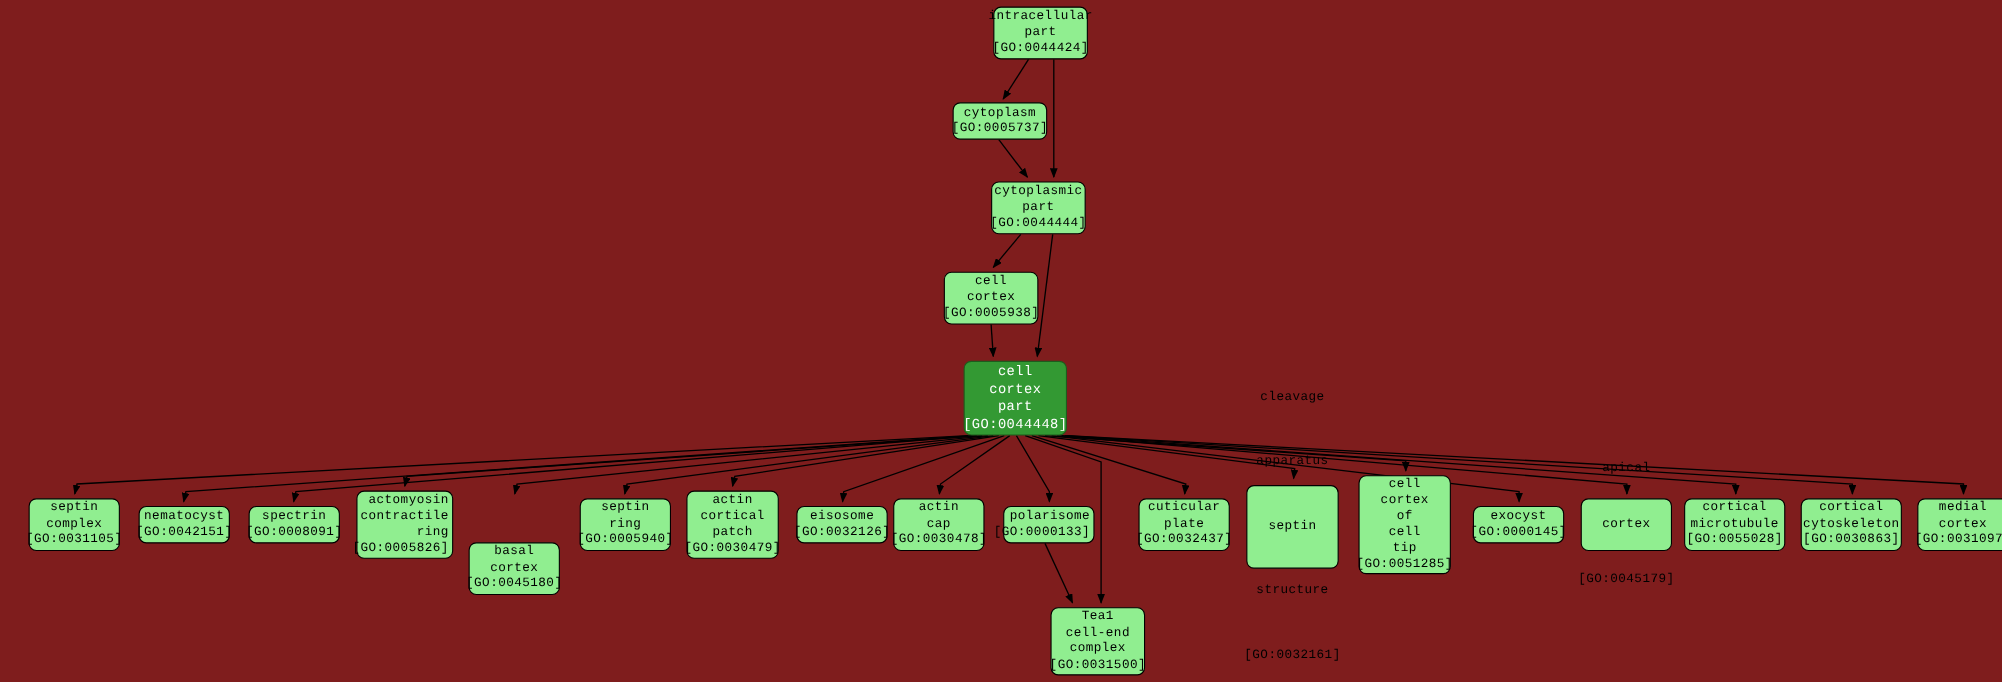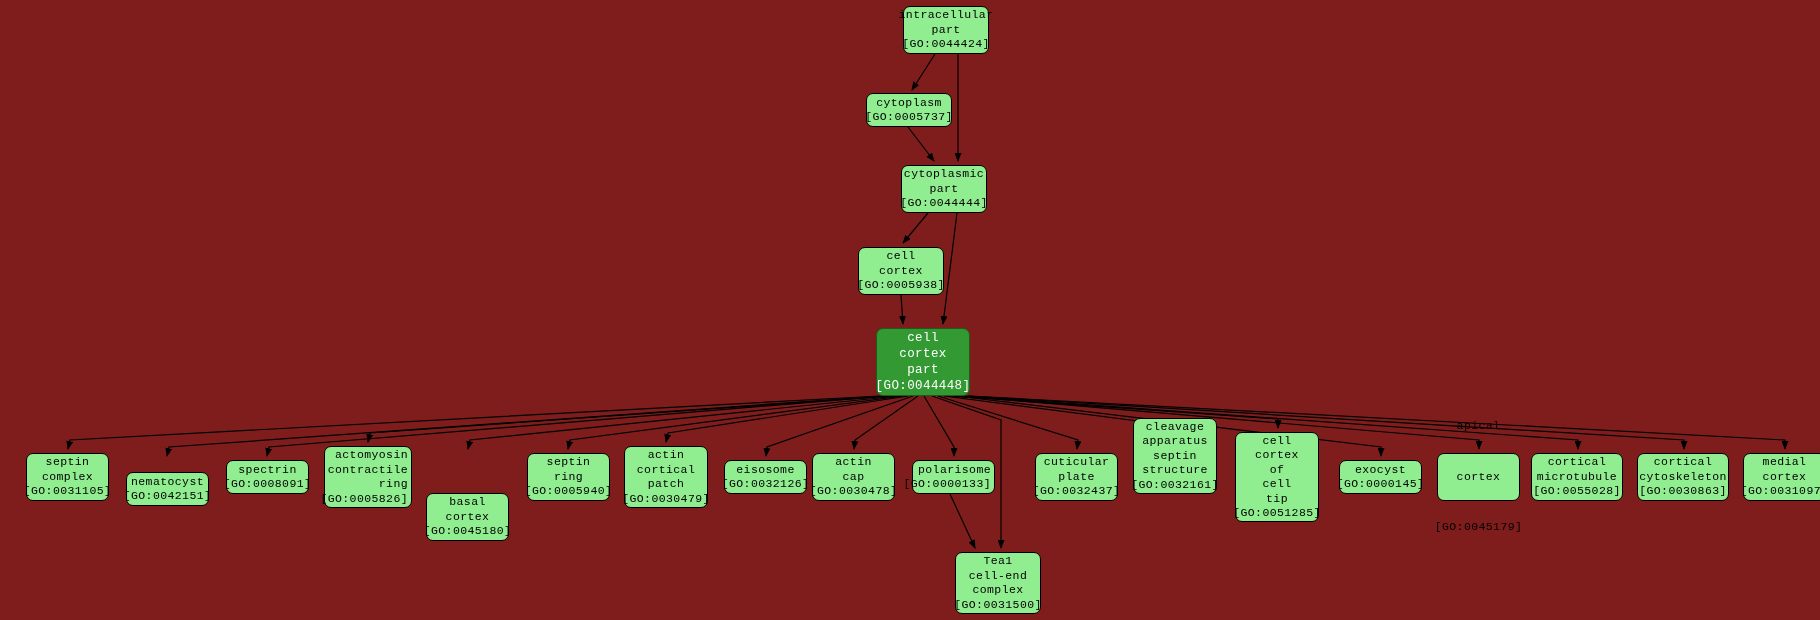--- a/index.html
+++ b/index.html
@@ -116,21 +116,21 @@
         <span class="nline">cell</span>
         <span class="nline">cortex</span>
         <span class="nline">part</span>
         <span class="nline">[GO:0044448]</span>
       </div>
       <div class="go-node" style="left: 26px; top: 453px; width: 83px; height: 48px;">
         <span class="nline">septin</span>
         <span class="nline">complex</span>
         <span class="nline">[GO:0031105]</span>
       </div>
-      <div class="go-node" style="left: 126px; top: 472px; width: 83px; height: 34px; justify-content: center;">
+      <div class="go-node" style="left: 126px; top: 460px; width: 83px; height: 34px; justify-content: center;">
         <span class="nline">nematocyst</span>
         <span class="nline">[GO:0042151]</span>
       </div>
       <div class="go-node" style="left: 226px; top: 460px; width: 83px; height: 34px;">
         <span class="nline">spectrin</span>
         <span class="nline">[GO:0008091]</span>
       </div>
       <div class="go-node" style="left: 324px; top: 446px; width: 88px; height: 62px; align-items: flex-end;">
         <span class="nline">actomyosin</span>
         <span class="nline">contractile</span>
@@ -164,21 +164,21 @@
       </div>
       <div class="go-node" style="left: 912px; top: 460px; width: 83px; height: 34px; align-items: flex-end;">
         <span class="nline">polarisome</span>
         <span class="nline">[GO:0000133]</span>
       </div>
       <div class="go-node" style="left: 1035px; top: 453px; width: 83px; height: 48px;">
         <span class="nline">cuticular</span>
         <span class="nline">plate</span>
         <span class="nline">[GO:0032437]</span>
       </div>
-      <div class="go-node" style="left: 1133px; top: 418px; width: 84px; height: 76px;">
+      <div class="go-node" style="left: 1133px; top: 441px; width: 84px; height: 76px; gap: 44px;">
         <span class="nline">cleavage</span>
         <span class="nline">apparatus</span>
         <span class="nline">septin</span>
         <span class="nline">structure</span>
         <span class="nline">[GO:0032161]</span>
       </div>
       <div class="go-node" style="left: 1235px; top: 432px; width: 84px; height: 90px;">
         <span class="nline">cell</span>
         <span class="nline">cortex</span>
         <span class="nline">of</span>

